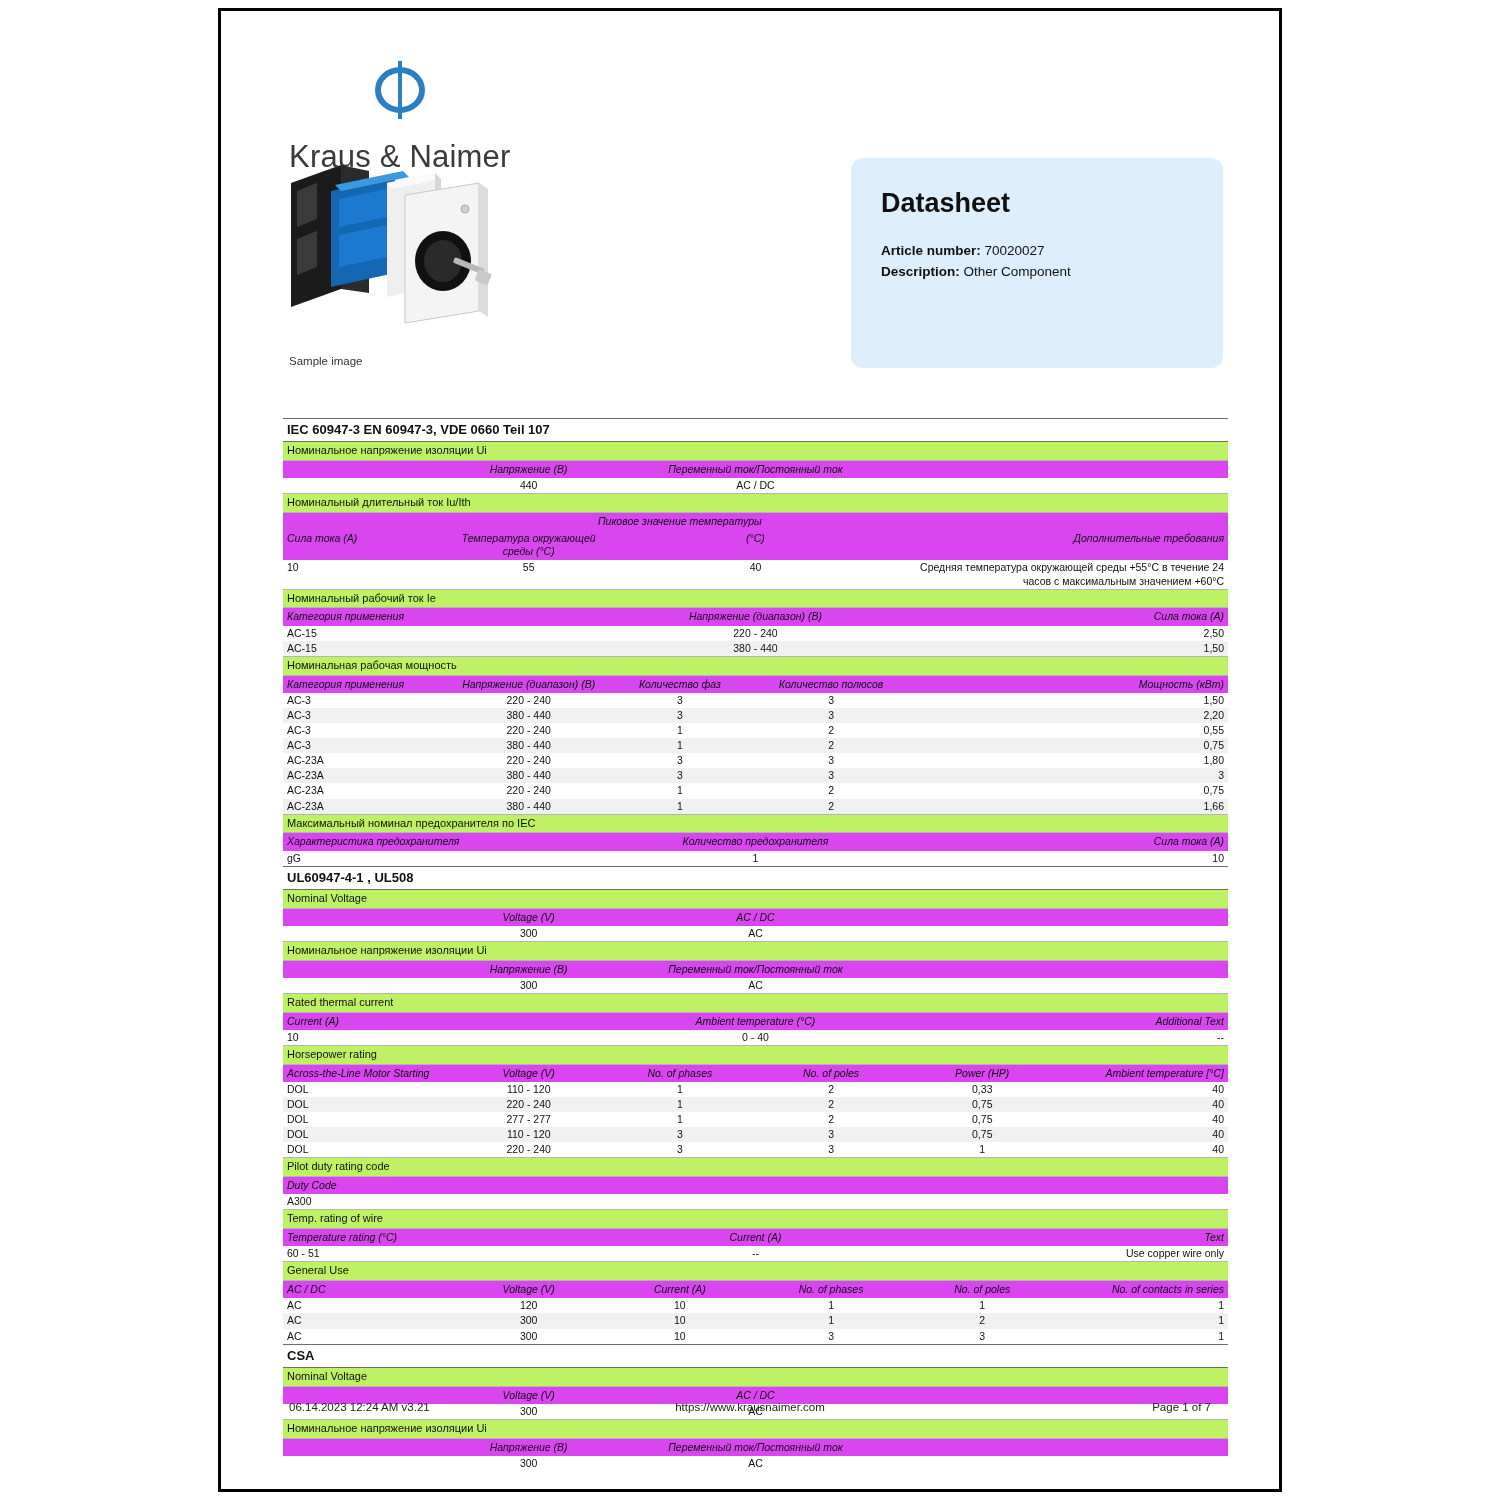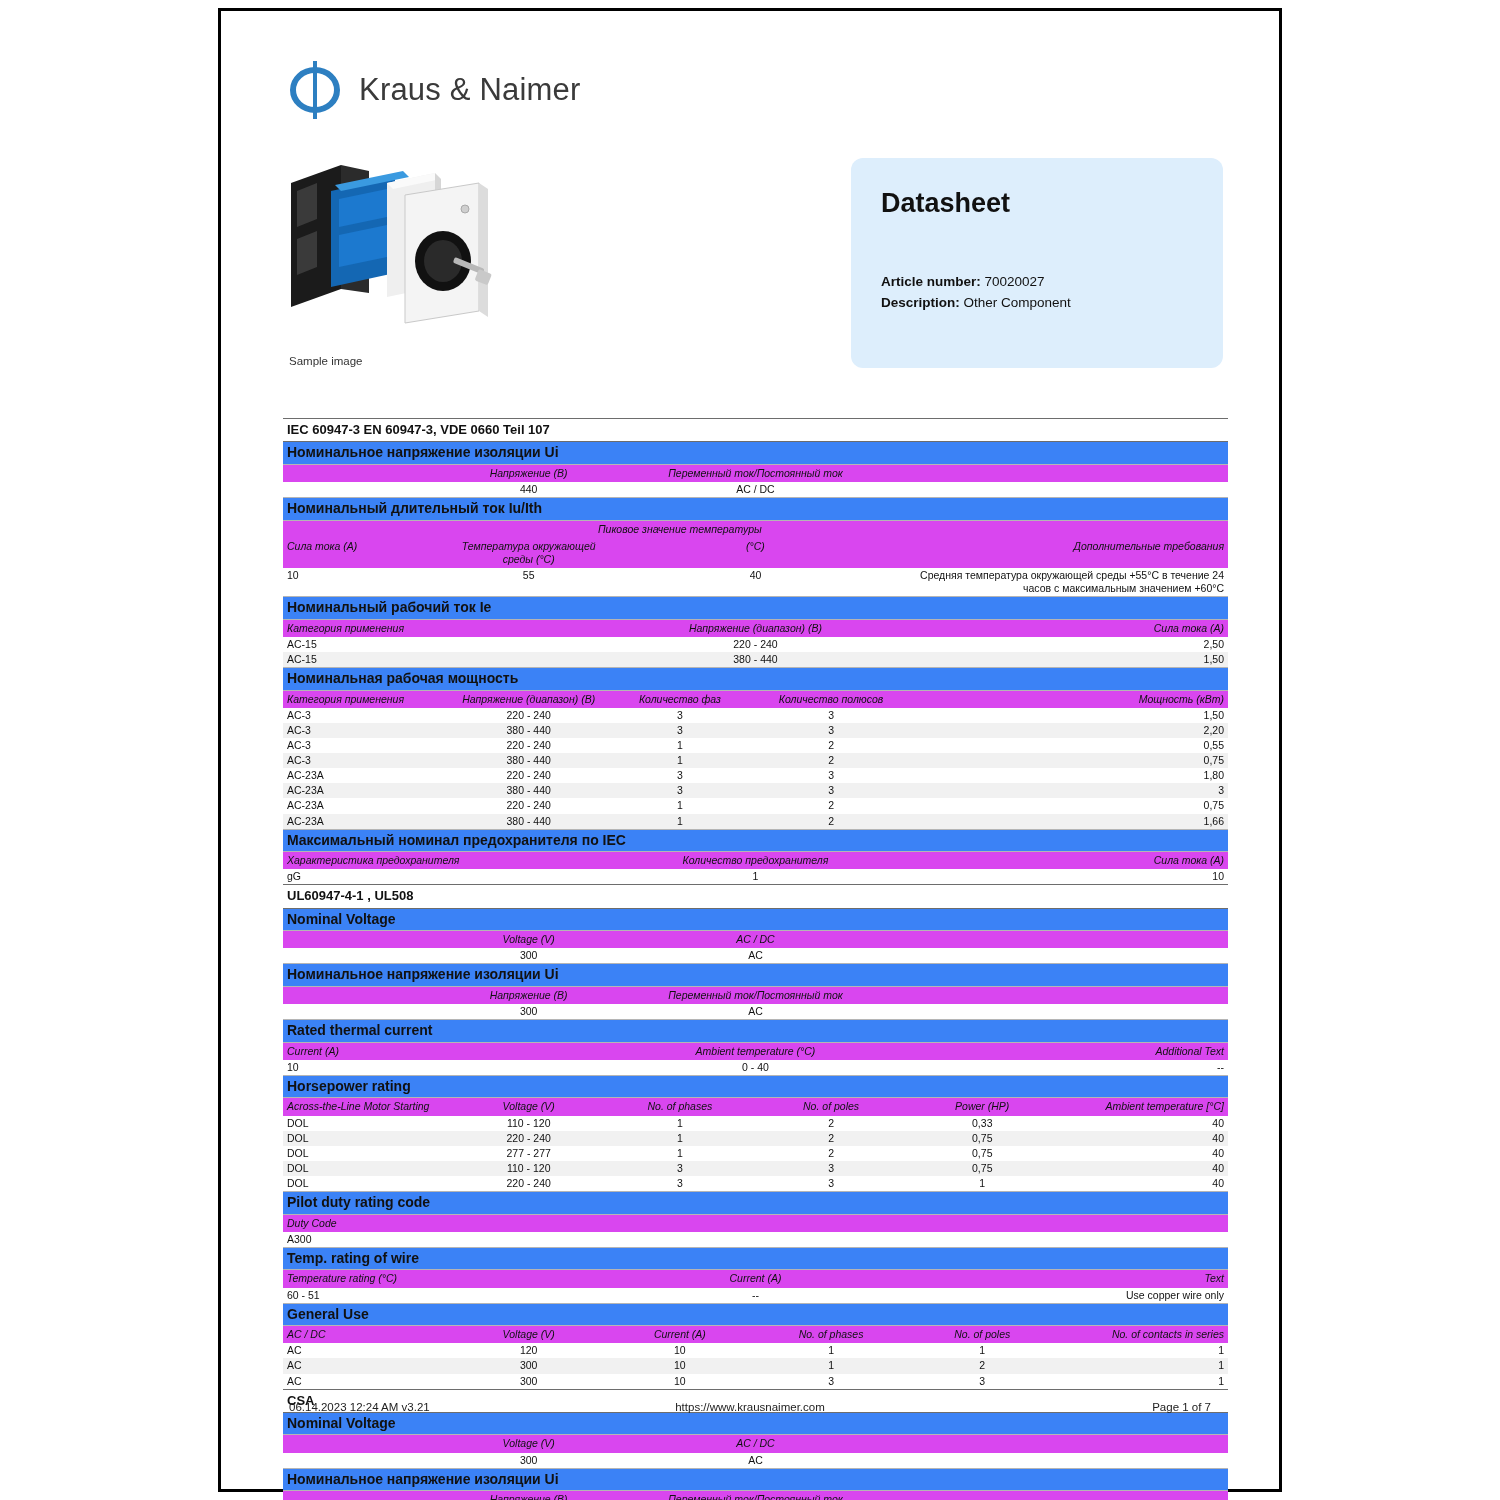--- a/index.html
+++ b/index.html
@@ -27,20 +27,21 @@
     box-sizing: border-box;
   }
   
   .brand {
     position: absolute;
     left: 68px;
     top: 48px;
     display: flex;
     align-items: center;
     gap: 18px;
+    flex-direction: column;
   }
   .brand-mark {
     width: 52px;
     height: 62px;
     position: relative;
   }
   .brand-text {
     font-size: 31px;
     color: #3a3a3a;
     letter-spacing: .2px;
@@ -75,21 +76,20 @@
     top: 30px;
     font-size: 27px;
     font-weight: bold;
     color: #111;
   }
   .ds-line {
     position: absolute;
     left: 30px;
     font-size: 13.5px;
     color: #111;
-    margin-top: 31px;
   }
   .ds-line.l1 { top: 85px; }
   .ds-line.l2 { top: 106px; }
   .ds-line b { font-weight: bold; }
 
   
   .tbl-wrap {
     position: absolute;
     left: 62px;
     top: 407px;
@@ -109,25 +109,25 @@
   }
   tr.sec-major td {
     font-size: 13px;
     font-weight: bold;
     border-top: 1px solid #6d6d6d;
     border-bottom: 1px solid #6d6d6d;
     padding: 3px 4px 3px 4px;
   }
   tr.sec-major.first td { border-top: 1px solid #6d6d6d; }
   tr.sec-sub td {
-    font-weight: bold;
-    font-size: 14px;
+    font-weight: normal;
+    font-size: 11px;
     border-top: 1px solid #b5b5b5;
     border-bottom: 1px solid #b5b5b5;
-    background: #3b82f6;
+    background: #bef264;
     padding: 2px 4px;
   }
   tr.hdr td {
     font-style: italic;
     background: #d946ef;
     padding: 2px 4px;
   }
   tr.row-alt td { background: #f1f1f1; }
   td.r { text-align: right; }
   td.c { text-align: center; }

